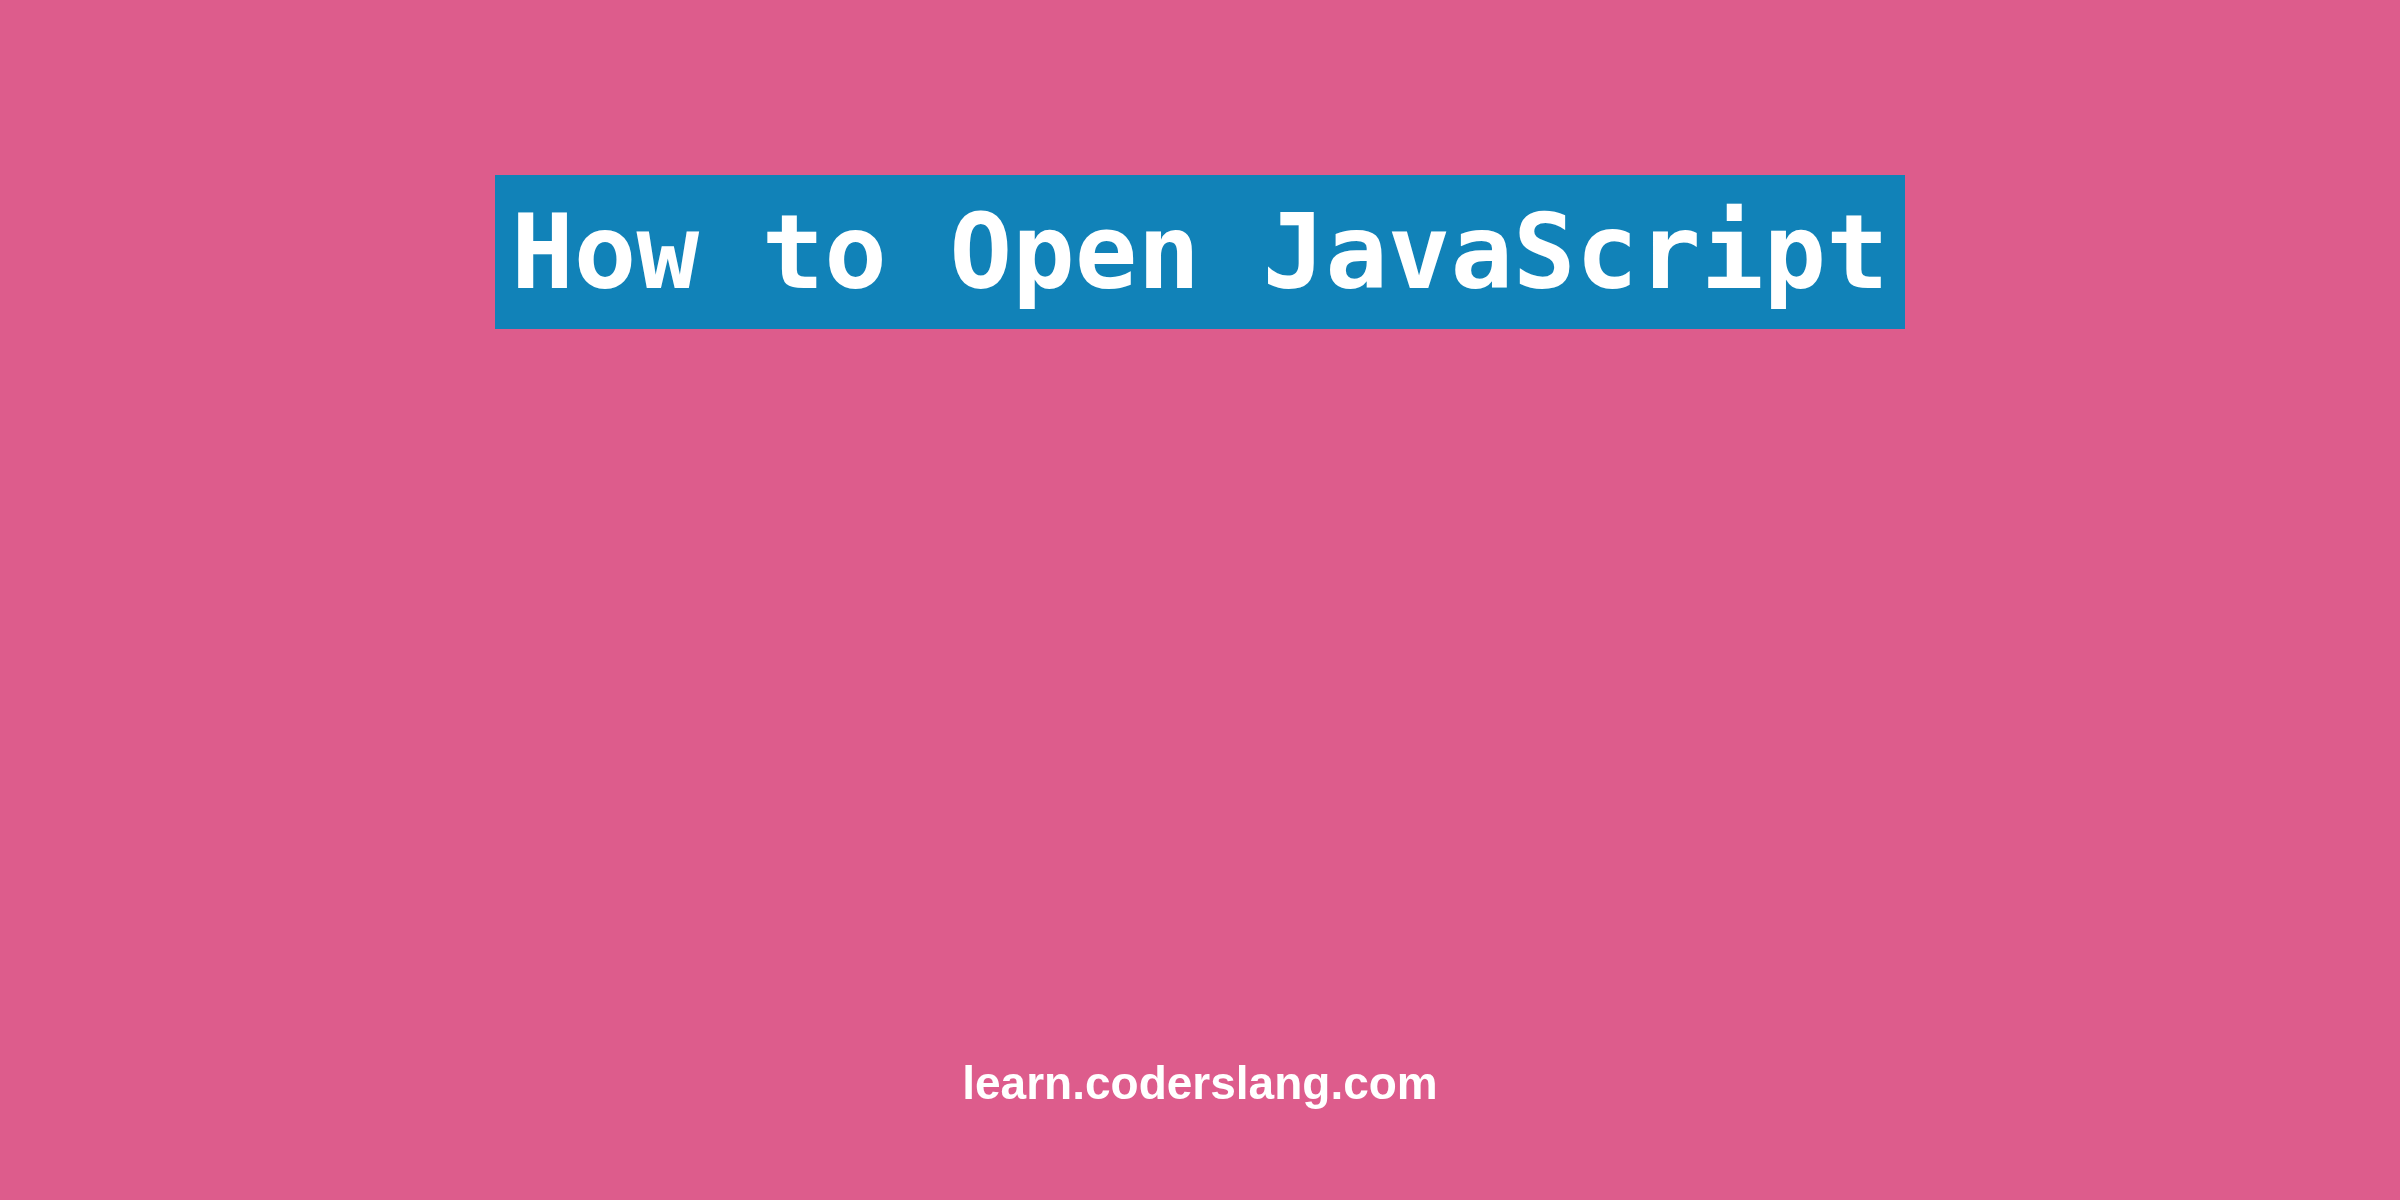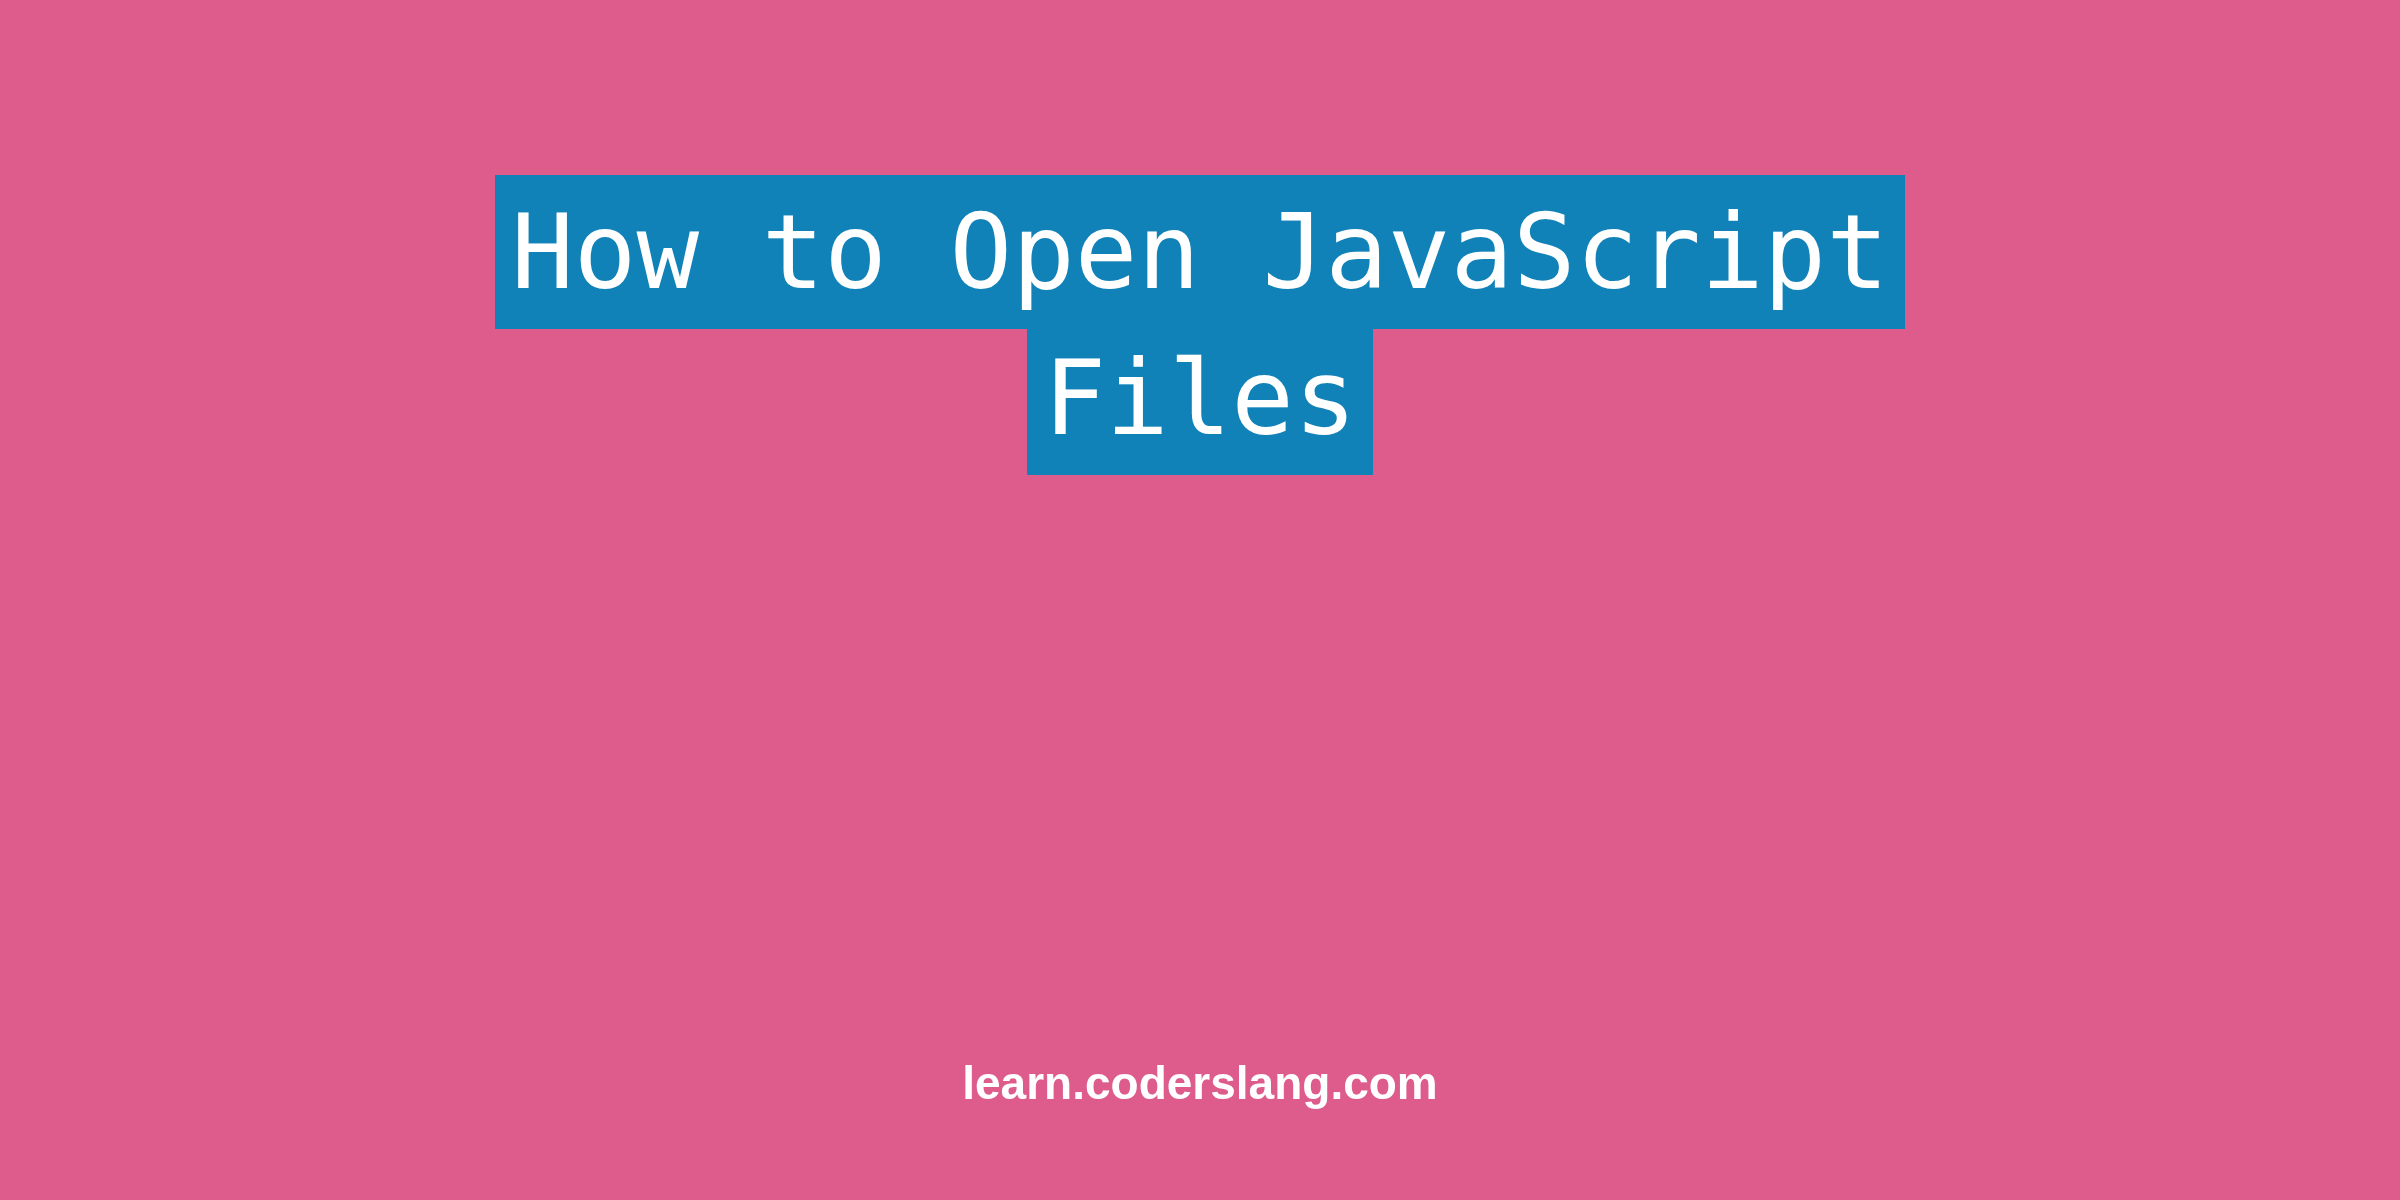--- a/index.html
+++ b/index.html
@@ -22,34 +22,33 @@
     .title-container {
       text-align: center;
       line-height: 1.4;
     }
     .title-line {
       display: inline;
       background-color: #1182b8;
       color: #ffffff;
       font-family: 'Menlo', 'Consolas', 'DejaVu Sans Mono', 'Courier New', monospace;
       font-size: 104px;
-      font-weight: 400;
+      font-weight: 700;
       padding: 16px 16px;
       box-decoration-break: clone;
       -webkit-box-decoration-break: clone;
     }
     .footer {
       color: #ffffff;
       font-family: -apple-system, BlinkMacSystemFont, 'Segoe UI', Helvetica, Arial, sans-serif;
       font-size: 46px;
       font-weight: 700;
       text-align: center;
     }
   </style>
 </head>
 <body>
 
 <div class="title-container">
   <span class="title-line">How to Open JavaScript</span><br>
-  <span class="title-line">Files</span>
 </div>
 
 <div class="footer">learn.coderslang.com</div>
 
 </body></html>

